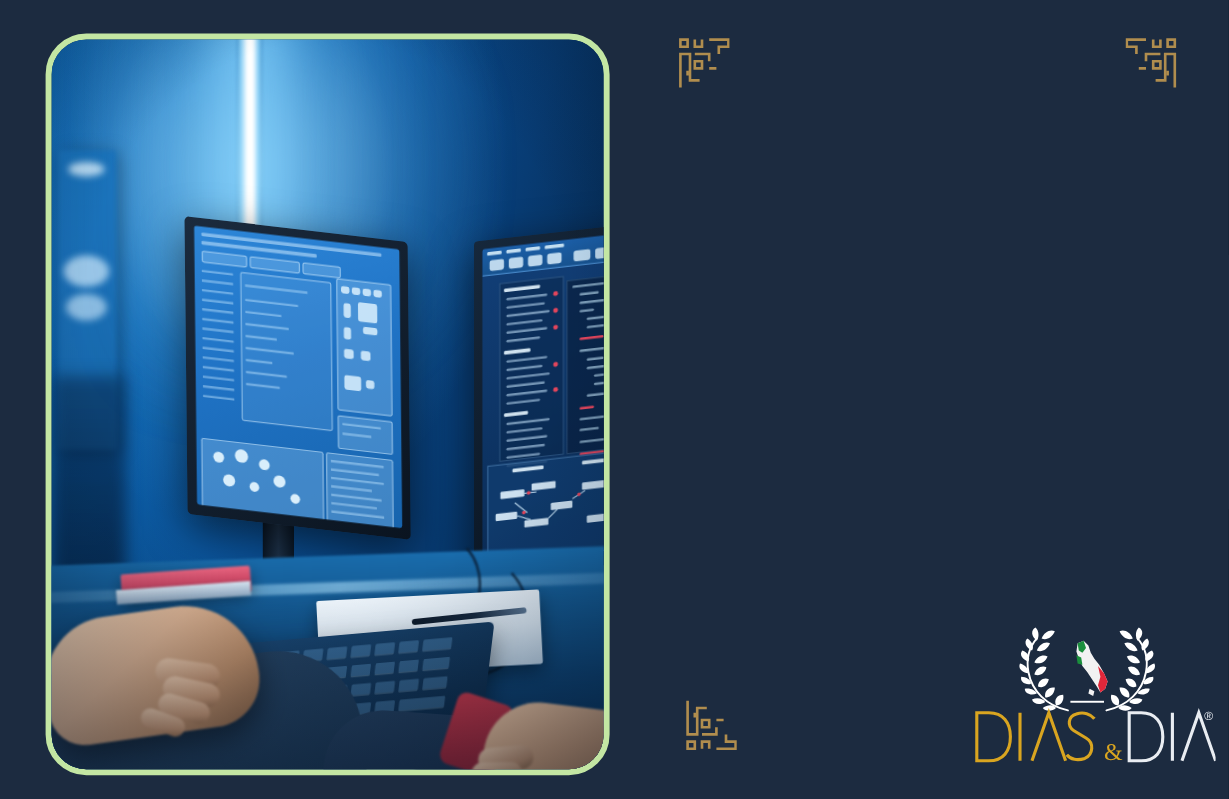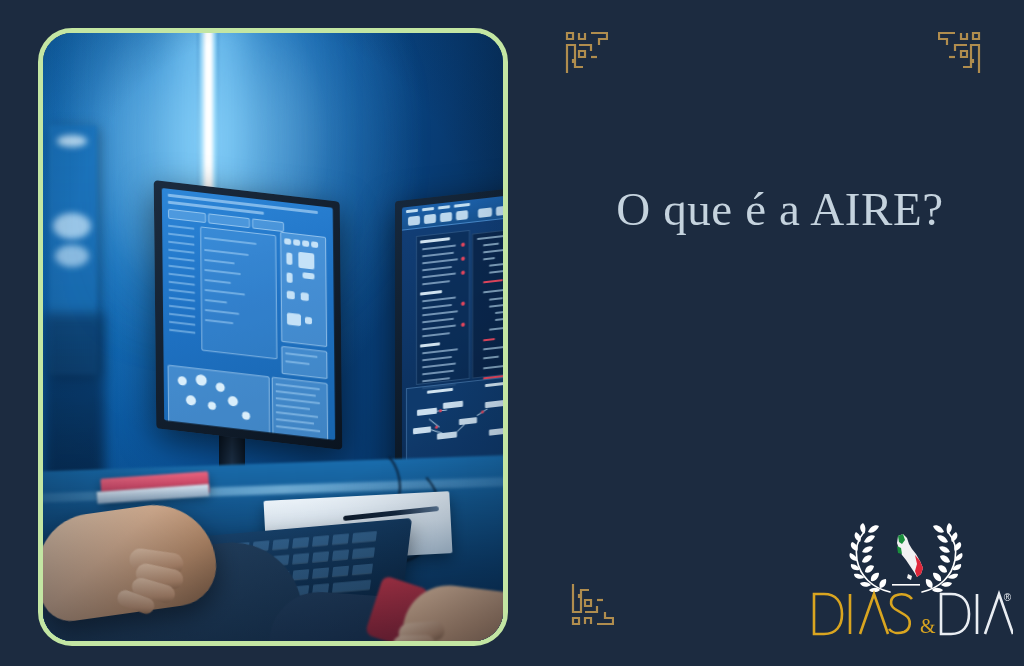--- a/index.html
+++ b/index.html
@@ -724,21 +724,20 @@
       <div class="cuff"></div>
       <div class="hand-right">
         <div class="finger" style="left:-4px;top:40px;width:46px;height:20px;transform:rotate(-12deg);"></div>
         <div class="finger" style="left:-8px;top:54px;width:42px;height:18px;transform:rotate(-8deg);"></div>
       </div>
 
       <div class="vignette"></div>
     </div>
   </div>
 
-  <div class="title">O que é a AIRE?</div>
 
   <div class="orn orn-tl">
     <svg width="44" height="44" viewBox="0 0 44 44" fill="none" stroke="#b08d4e" stroke-width="2.2">
       <path d="M3 43 L3 15 L11 15 L11 37 L19 37"></path>
       <path d="M3 9 L3 3 L9 3 L9 9 L3 9 Z"></path>
       <path d="M15 3 L15 9 L21 9 L21 3"></path>
       <path d="M27 3 L43 3 L43 9 L35 9 L35 15"></path>
       <path d="M15 15 L27 15 L27 21"></path>
       <path d="M15 21 L21 21 L21 27 L15 27 L15 21 Z"></path>
       <path d="M27 27 L33 27"></path>

